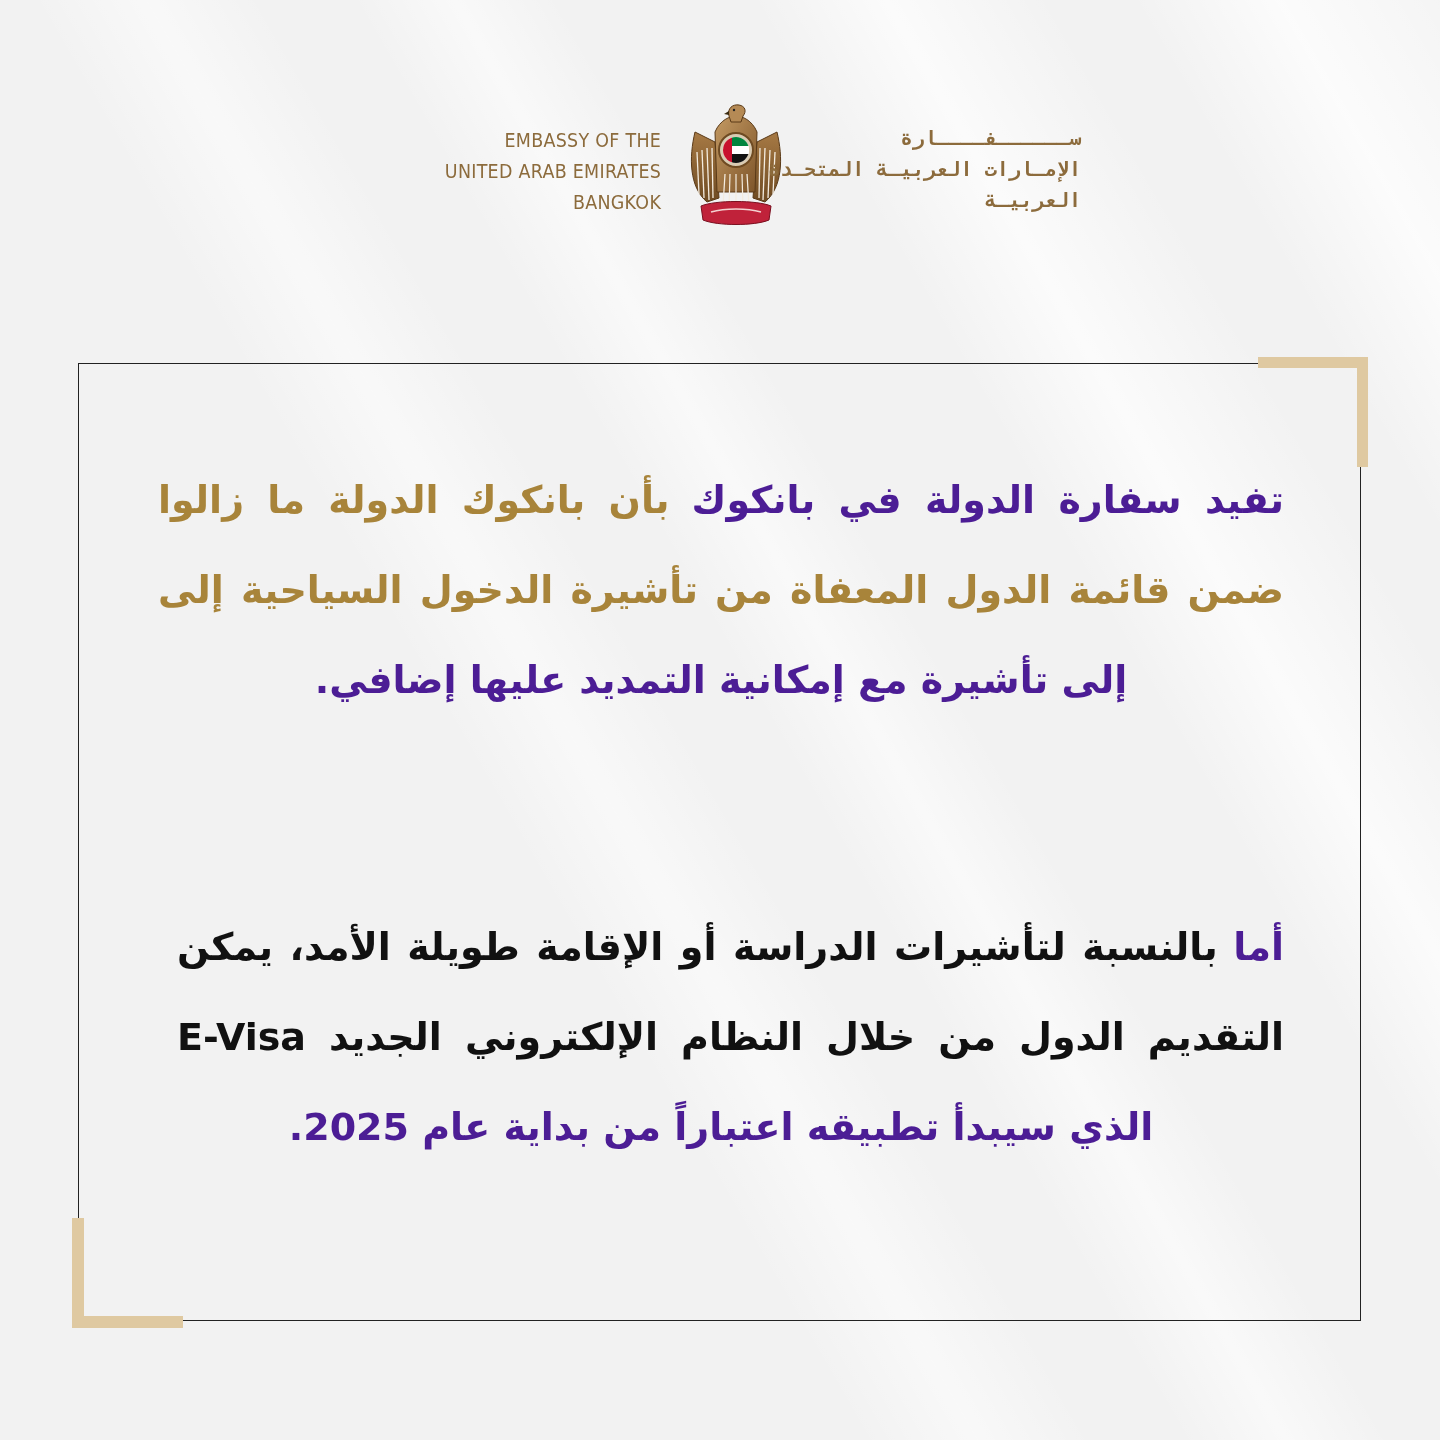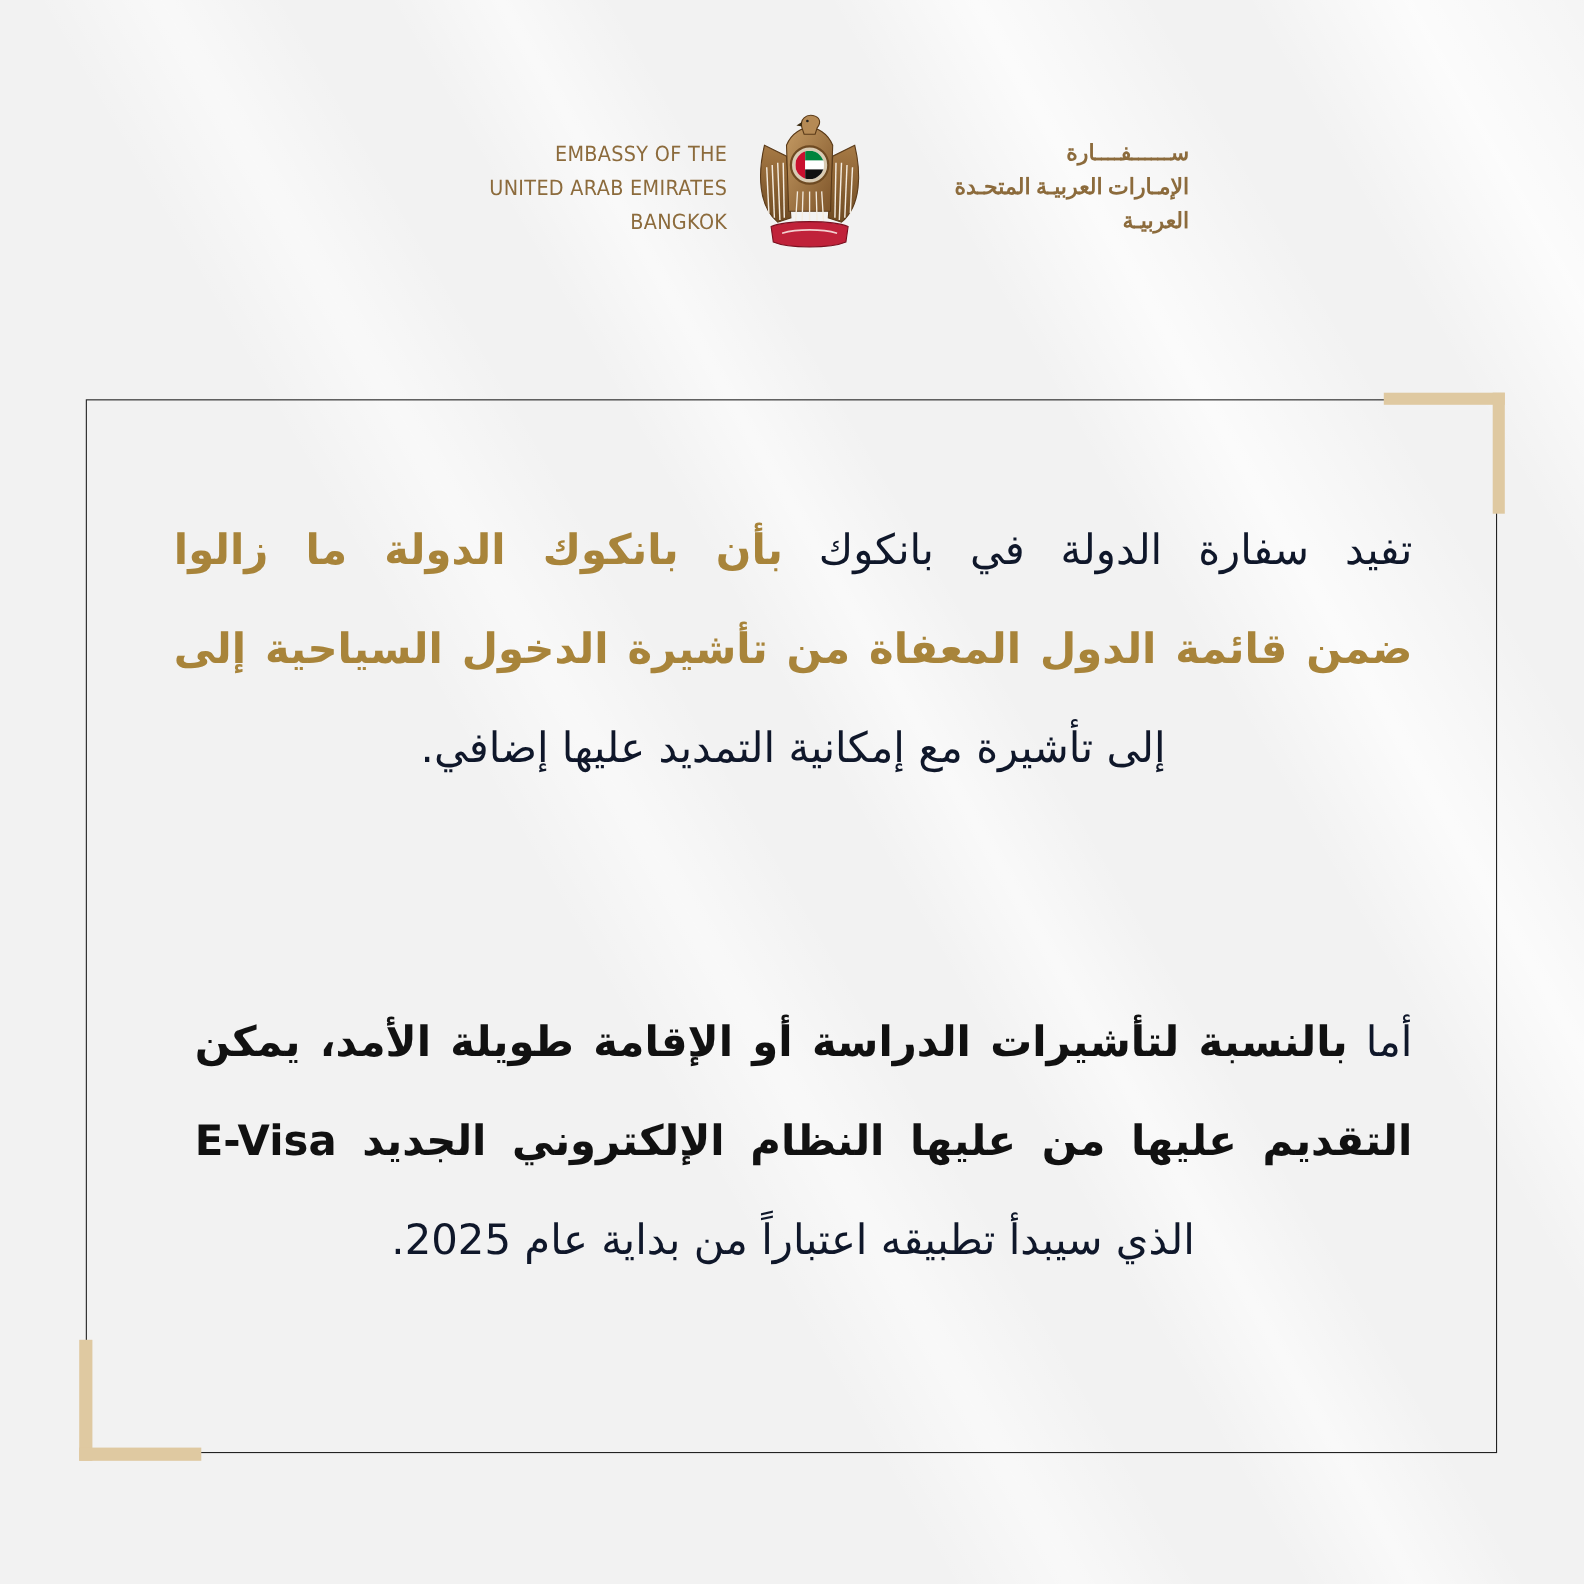--- a/index.html
+++ b/index.html
@@ -57,21 +57,21 @@
       top: 2px;
       width: 102px;
       height: 126px;
     }
     .header-ar {
       position: absolute;
       left: 795px;
       top: 24px;
       direction: rtl;
       text-align: left;
-      font-family: Liberation Serif, serif;
+      font-family: Liberation Mono, monospace;
       font-weight: bold;
       font-size: 20px;
       line-height: 31px;
       color: #8c6b3c;
       width: 270px;
     }
     .header-ar div { white-space: nowrap; text-align: right; width: max-content; }
 
     
     .frame {
@@ -108,21 +108,21 @@
       white-space: nowrap;
       text-align: justify;
       text-align-last: justify;
     }
     .line.center {
       text-align: center;
       text-align-last: center;
     }
     .gold { color: #a8843a; font-weight: bold; }
     .bold { font-weight: bold; color: #111; margin-left: 19px; }
-    .reg  { font-weight: normal; color: #0f172a; margin-top: 27px; }
+    .reg  { font-weight: bold; color: #4c1d95; margin-top: 27px; }
     .p1 { top: 455px; }
     .p2 { top: 902px; }
   </style>
 </head>
 <body>
 
 <div class="bg-streak s5"></div>
 <div class="bg-streak s1"></div>
 <div class="bg-streak s2"></div>
 <div class="bg-streak s3"></div>
@@ -218,18 +218,18 @@
     <span class="reg">إلى تأشيرة مع إمكانية التمديد عليها إضافي.</span>
   </div>
 </div>
 
 <div class="para p2">
   <div class="line">
     <span class="reg">أما</span>
     <span class="bold">بالنسبة لتأشيرات الدراسة أو الإقامة طويلة الأمد، يمكن</span>
   </div>
   <div class="line">
-    <span class="bold">التقديم عليها من عليها النظام الإلكتروني الجديد E-Visa</span>
+    <span class="bold">التقديم الدول من خلال النظام الإلكتروني الجديد E-Visa</span>
   </div>
   <div class="line center">
     <span class="reg">الذي سيبدأ تطبيقه اعتباراً من بداية عام 2025.</span>
   </div>
 </div>
 
 </body></html>

